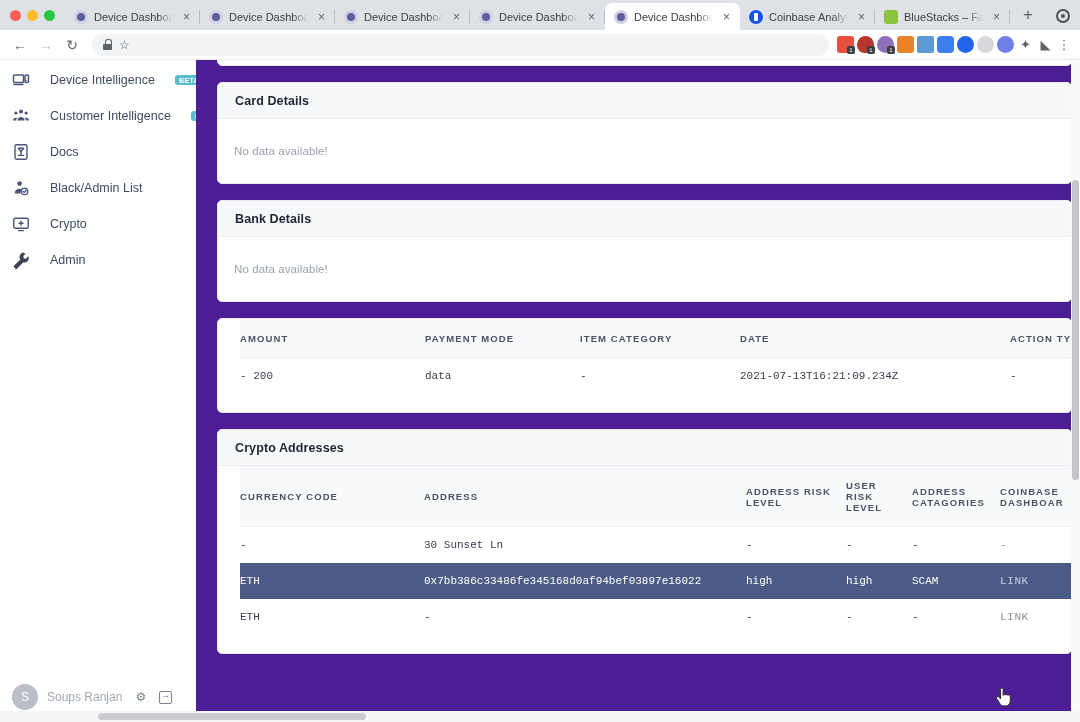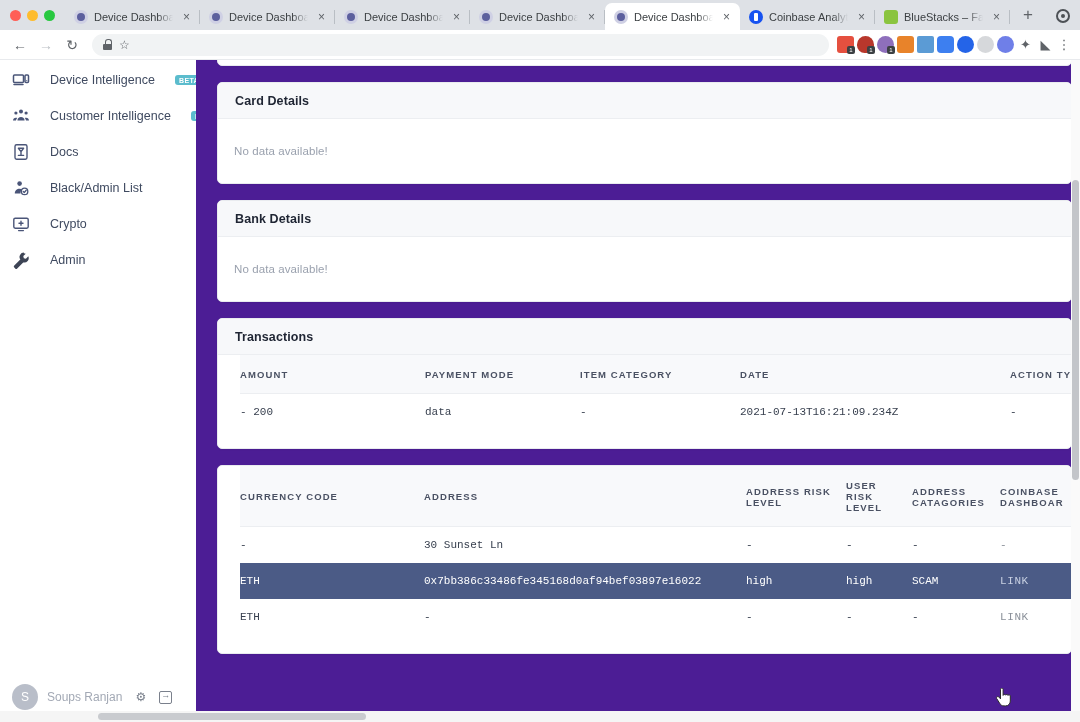--- a/index.html
+++ b/index.html
@@ -493,23 +493,20 @@
         <section class="card">
           <div class="card-head">
             <div class="card-title">Bank Details</div>
           </div>
           <div class="card-body">
             <div class="nodata">No data available!</div>
           </div>
         </section>
 
         <section class="card">
-          <div class="card-head">
-            <div class="card-title">Transactions</div>
-          </div>
           <div class="tbl-wrap">
             <table>
               <colgroup>
                 <col style="width:185px">
                   <col style="width:155px">
                   <col style="width:160px">
                 <col style="width:270px">
                   <col style="width:120px">
               </colgroup>
               <thead>
@@ -528,20 +525,23 @@
                   <td>-</td>
                   <td>2021-07-13T16:21:09.234Z</td>
                   <td>-</td>
                 </tr>
               </tbody>
             </table>
           </div>
         </section>
 
         <section class="card">
+          <div class="card-head">
+            <div class="card-title">Crypto Addresses</div>
+          </div>
           <div class="tbl-wrap">
             <table>
               <colgroup>
                 <col style="width:184px">
                   <col style="width:322px">
                   <col style="width:100px">
                 <col style="width:66px">
                   <col style="width:88px">
                   <col style="width:110px">
               </colgroup>

